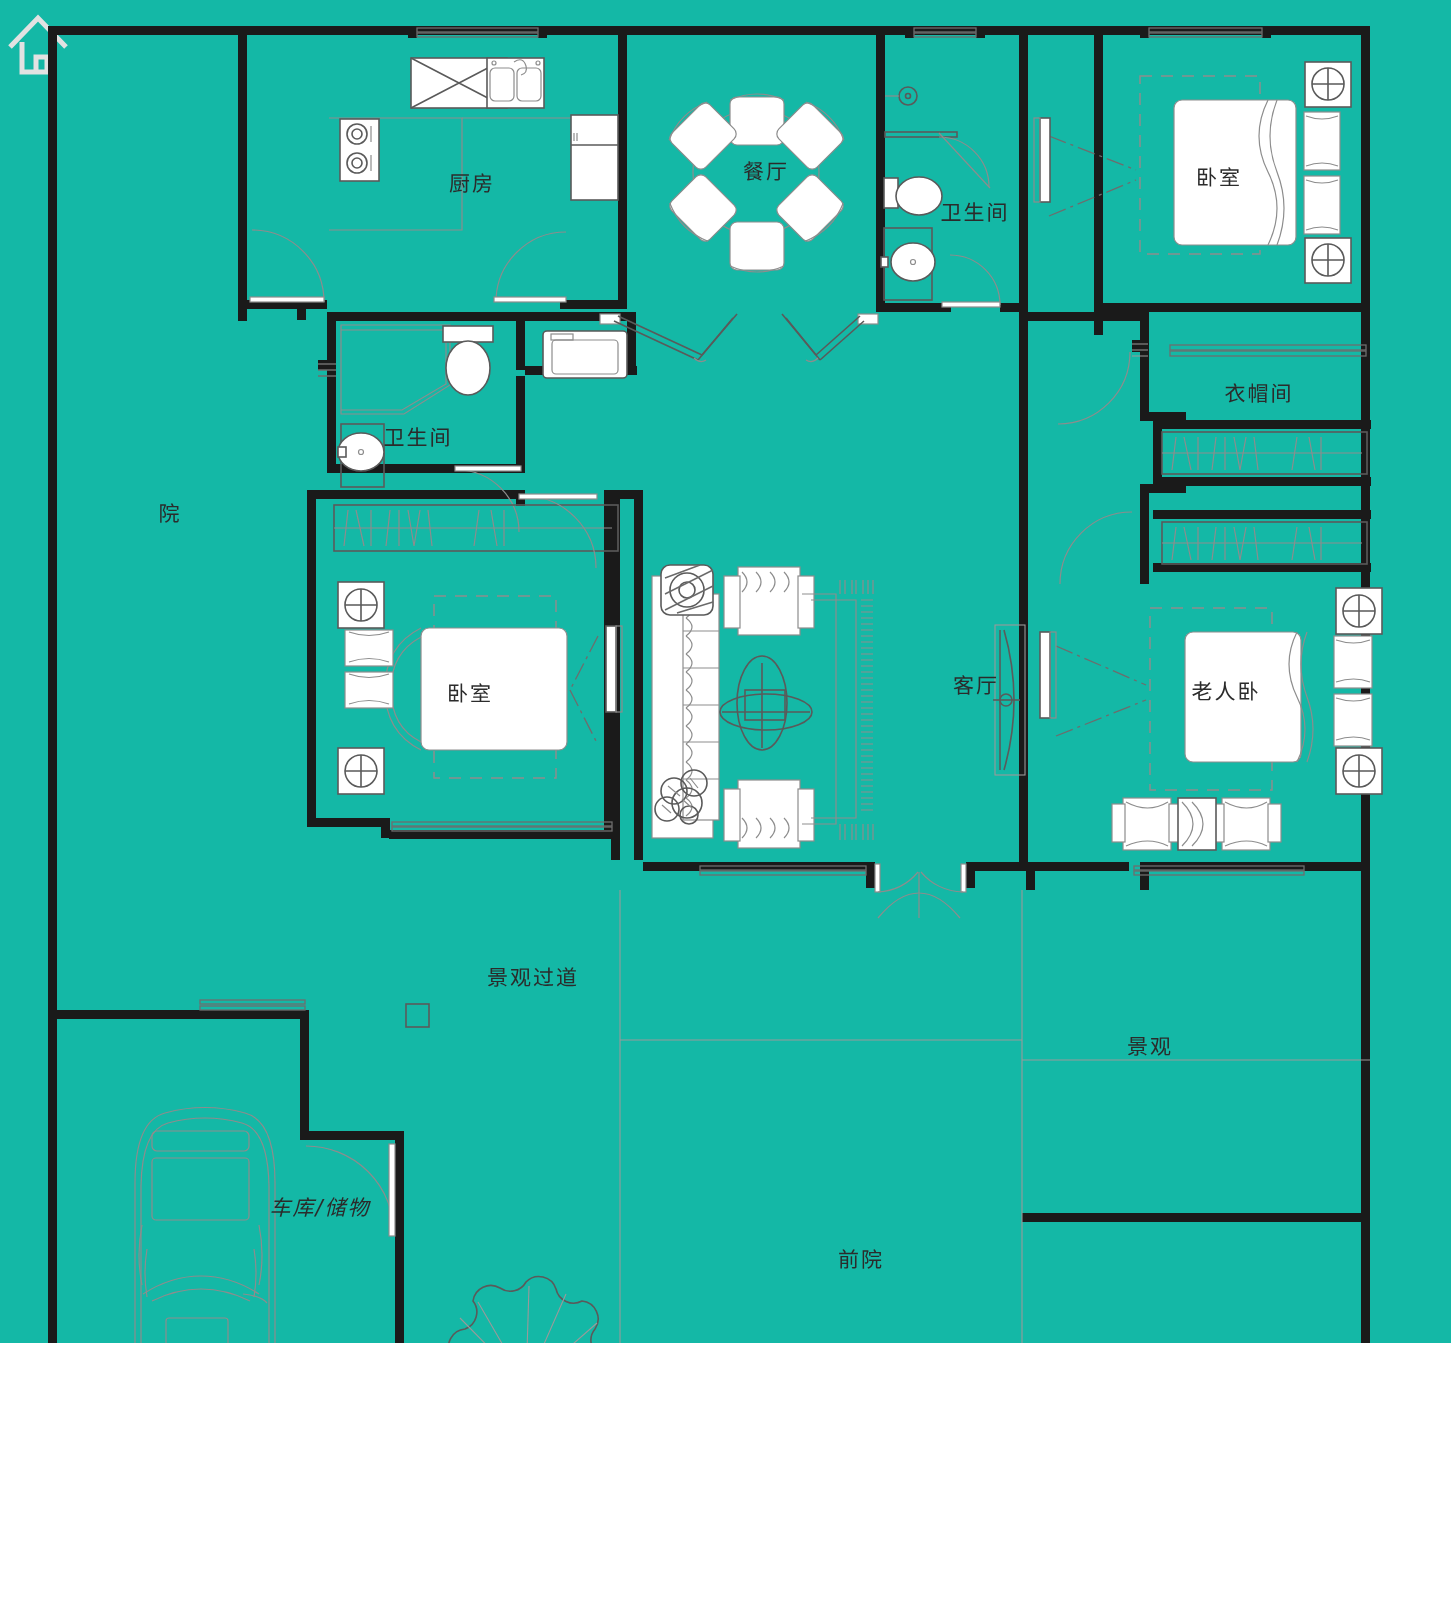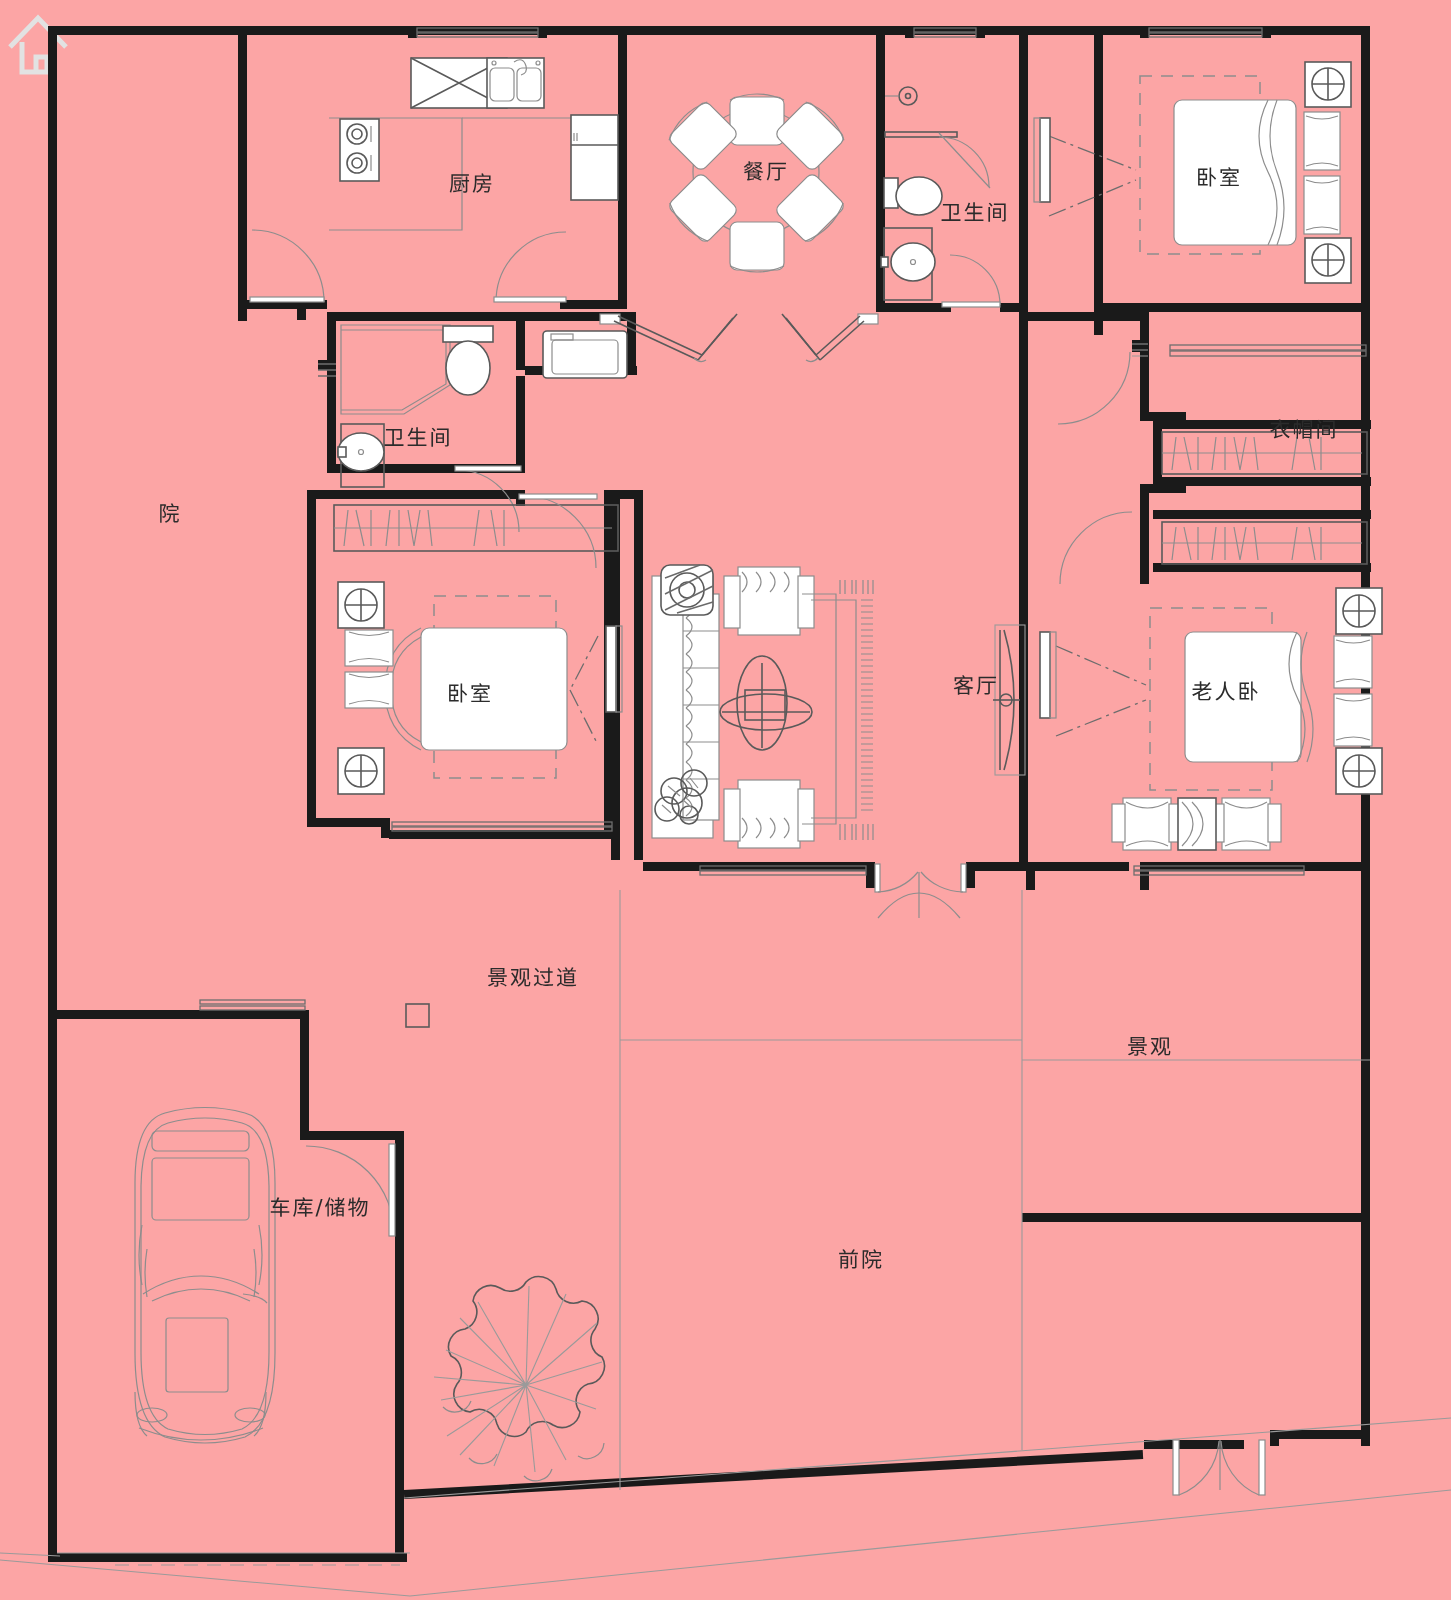--- a/index.html
+++ b/index.html
@@ -1,18 +1,18 @@
 <!DOCTYPE html>
 <html lang="zh-CN"><head>
 <meta charset="utf-8">
 <title>Floor Plan</title>
 <style>
   html,body{margin:0;padding:0;background:#ffffff;}
   body{font-family:"Liberation Sans","DejaVu Sans",sans-serif;}
-  #plan-root{position:relative;width:1451px;height:1600px;background:#fca5a5;overflow:hidden;}
+  #plan-root{position:relative;width:1451px;height:1343px;background:#14b8a6;overflow:hidden;}
   #plan-svg{position:absolute;left:0;top:0;width:1451px;height:1600px;}
   .rm-label{position:absolute;color:#2b2b2b;font-family:"DejaVu Sans","Liberation Sans",sans-serif;
             white-space:nowrap;transform:translate(-50%,-50%);letter-spacing:2px;}
   .lbl-room{font-size:21px;}
   .lbl-area{font-size:21px;}
 </style>
 </head>
 <body>
 
 <div id="plan-root">
@@ -581,24 +581,24 @@
   <g>
     <rect class="f" x="406" y="1004" width="23" height="23"></rect>
   </g>
 
 </svg>
 
 <div class="rm-label lbl-room" style="left:472px;top:182px;">厨房</div>
 <div class="rm-label lbl-room" style="left:766px;top:170px;">餐厅</div>
 <div class="rm-label lbl-room" style="left:975px;top:211px;">卫生间</div>
 <div class="rm-label lbl-room" style="left:1219px;top:176px;">卧室</div>
-<div class="rm-label lbl-room" style="left:1304px;top:392px;margin-top:36px;">衣帽间</div>
+<div class="rm-label lbl-room" style="left:1259px;top:392px;">衣帽间</div>
 <div class="rm-label lbl-room" style="left:418px;top:436px;">卫生间</div>
 <div class="rm-label lbl-room" style="left:470px;top:692px;">卧室</div>
 <div class="rm-label lbl-room" style="left:976px;top:684px;">客厅</div>
 <div class="rm-label lbl-room" style="left:1212px;top:690px;margin-left:14px;">老人卧</div>
 <div class="rm-label lbl-area" style="left:170px;top:512px;">院</div>
 <div class="rm-label lbl-area" style="left:533px;top:976px;">景观过道</div>
-<div class="rm-label lbl-area" style="left:320px;top:1206px;">车库/储物</div>
+<div class="rm-label lbl-area" style="left:320px;top:1206px;font-style:italic;">车库/储物</div>
 <div class="rm-label lbl-area" style="left:829px;top:1258px;margin-left:32px;">前院</div>
 <div class="rm-label lbl-area" style="left:1150px;top:1045px;">景观</div>
 
 </div>
 
 </body></html>

